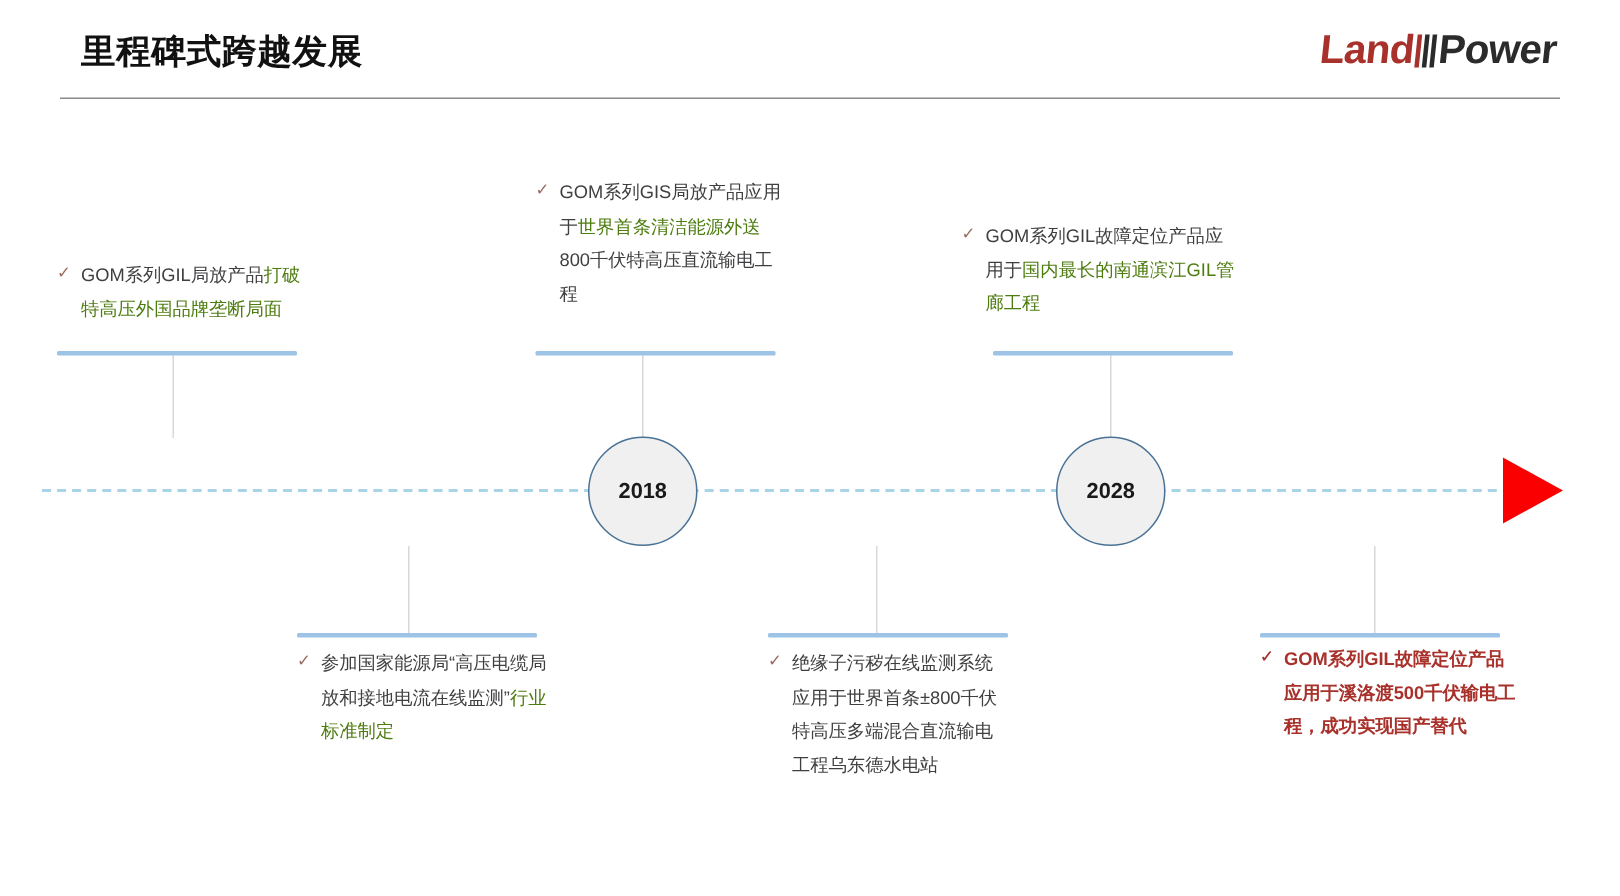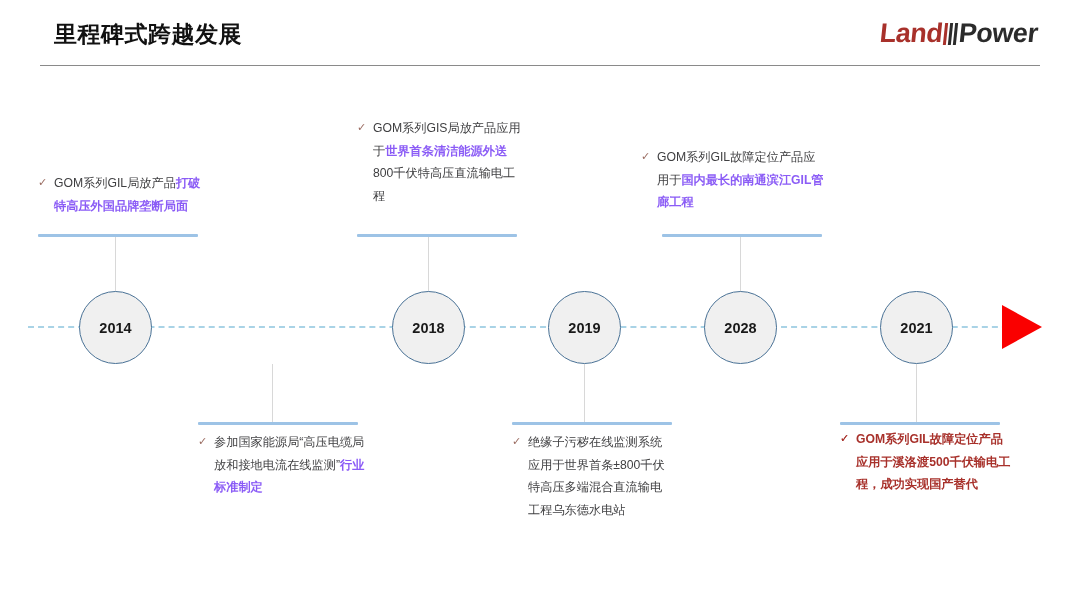--- a/index.html
+++ b/index.html
@@ -72,21 +72,21 @@
     font-size: 12.2px;
     line-height: 1.85;
     color: #3f3f41;
   }
   .blk .li { position: relative; padding-left: 16px; }
   .blk .li + .li { margin-top: 0px; }
   .blk .tick {
     position: absolute; left: 0; top: 0px;
     font-size: 11px; color: #9a6b60;
   }
-  .blk .hl { color: #8b5cf6; font-weight: bold; }
+  .blk .hl { color: #4d7c0f; font-weight: normal; }
   .blk.allred { color: #a8312b; font-weight: bold; }
   .blk.allred .tick { color: #a8312b; }
 </style>
 </head>
 <body>
 
 <div class="slide">
 
   <div class="header-title">里程碑式跨越发展</div>
 
@@ -116,34 +116,25 @@
 
   <div class="stem" style="left:272px; top:364px; height:59px;"></div>
   <div class="bar" style="left:198px; top:422px; width:160px;"></div>
 
   <div class="stem" style="left:584px; top:364px; height:59px;"></div>
   <div class="bar" style="left:512px; top:422px; width:160px;"></div>
 
   <div class="stem" style="left:916px; top:364px; height:59px;"></div>
   <div class="bar" style="left:840px; top:422px; width:160px;"></div>
 
-  <div class="node" style="left:79px;">
-    <span>2014</span>
-  </div>
   <div class="node" style="left:392px;">
     <span>2018</span>
   </div>
-  <div class="node" style="left:548px;">
-    <span>2019</span>
-  </div>
   <div class="node" style="left:704px;">
     <span>2028</span>
-  </div>
-  <div class="node" style="left:880px;">
-    <span>2021</span>
   </div>
 
   <div class="blk" style="left:38px; top:172px; width:170px;">
     <div class="li">
       <span class="tick">✓</span><span>GOM系列GIL局放产品</span><span class="hl">打破特高压外国品牌垄断局面</span>
     </div>
   </div>
 
   <div class="blk" style="left:357px; top:117px; width:165px;">
     <div class="li">

